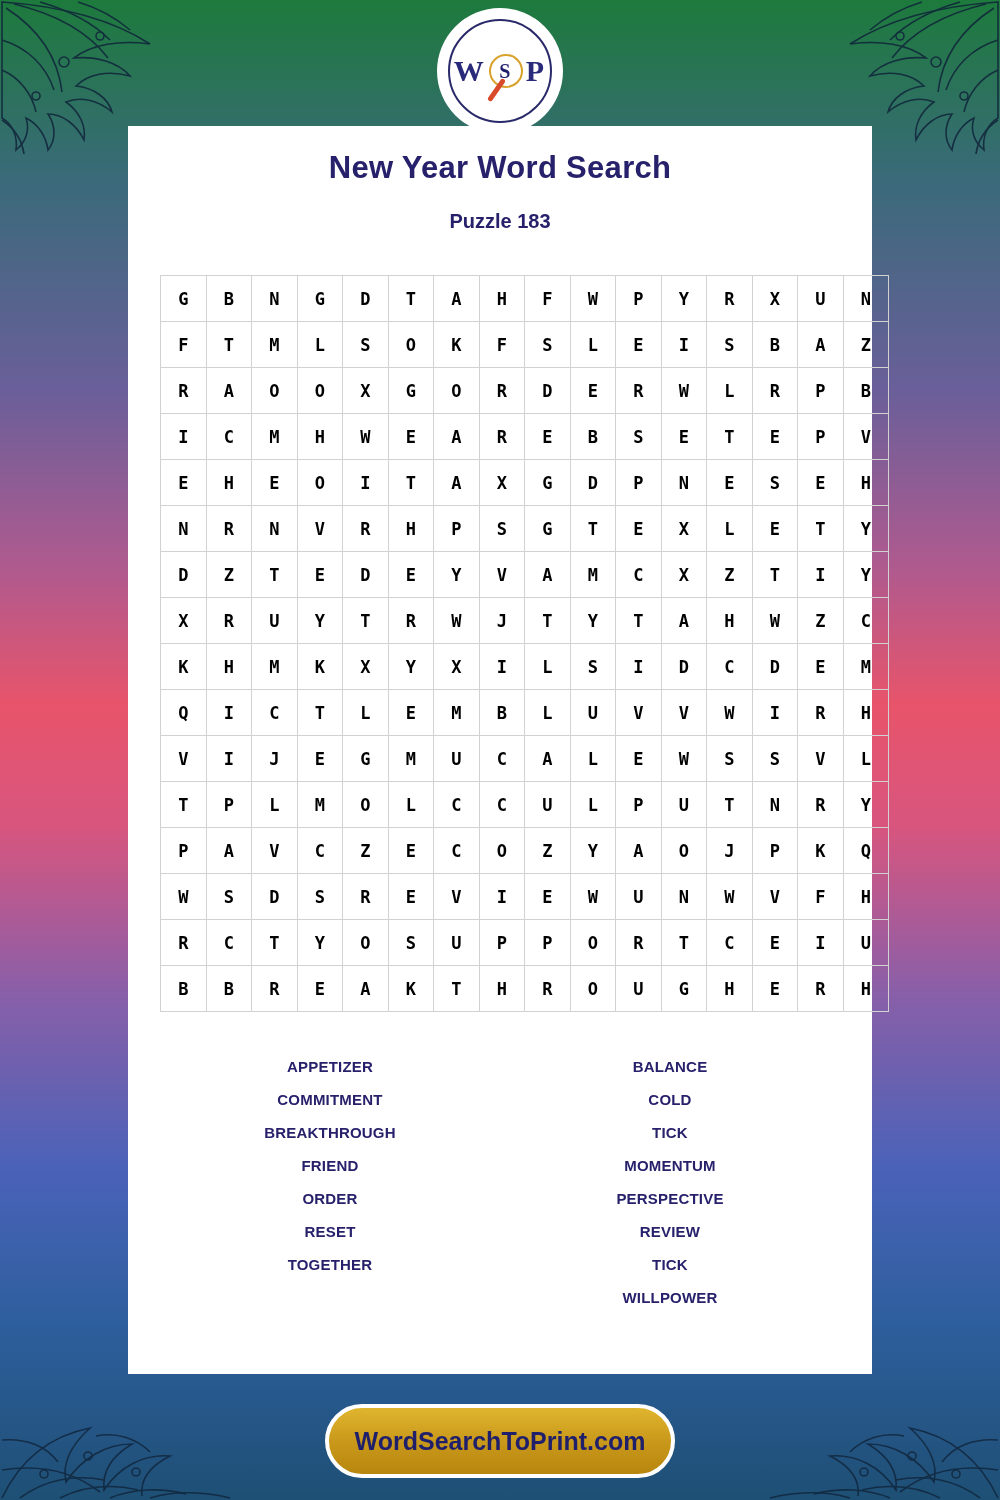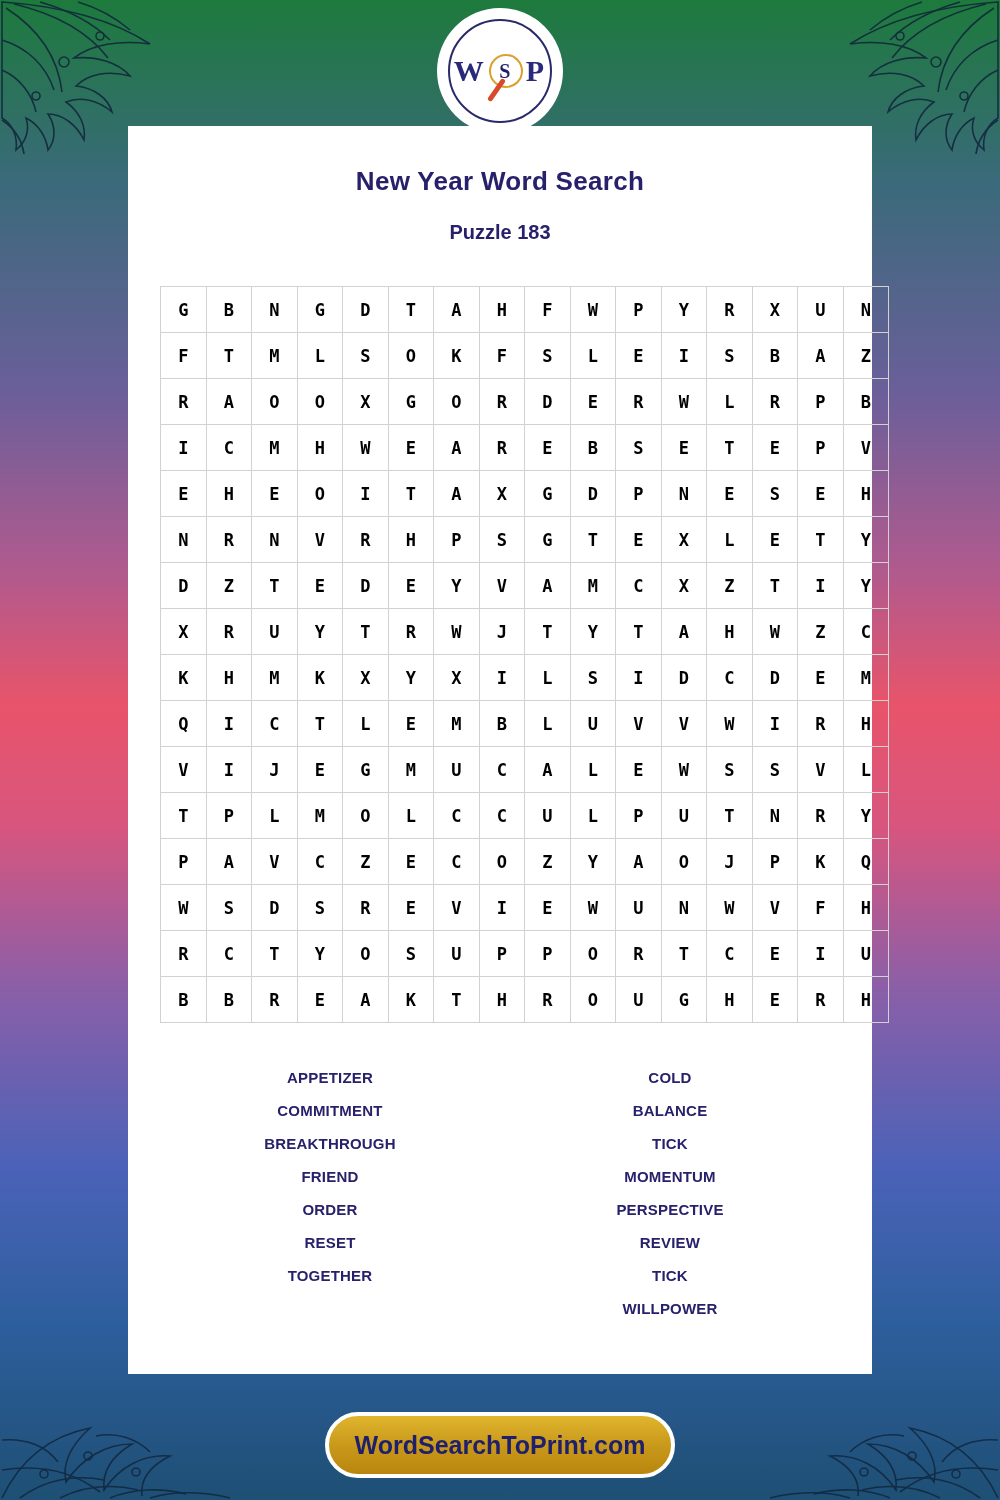--- a/index.html
+++ b/index.html
@@ -114,23 +114,23 @@
     left: 128px;
     top: 126px;
     width: 744px;
     height: 1248px;
     background: #ffffff;
     z-index: 3;
   }
   .title {
     text-align: center;
     color: #27216b;
-    font-size: 26px;
+    font-size: 31px;
     font-weight: bold;
-    margin-top: 40px;
+    margin-top: 24px;
     letter-spacing: 0.3px;
   }
   .subtitle {
     text-align: center;
     color: #27216b;
     font-size: 20px;
     font-weight: bold;
     margin-top: 24px;
   }
 
@@ -172,21 +172,21 @@
     line-height: 33px;
     letter-spacing: 0.2px;
   }
 
   .footer-btn {
     position: absolute;
     left: 50%;
     transform: translateX(-50%);
     bottom: 22px;
     width: 350px;
-    height: 66px;
+    height: 74px;
     border-radius: 38px;
     background: linear-gradient(180deg, #e0b52e 0%, #c9991b 50%, #b8860d 100%);
     border: 4px solid #ffffff;
     display: flex;
     align-items: center;
     justify-content: center;
     z-index: 6;
     box-sizing: border-box;
   }
   .footer-btn span {
@@ -578,22 +578,22 @@
       <div class="word-col">
           <div class="word">APPETIZER</div>
           <div class="word">COMMITMENT</div>
           <div class="word">BREAKTHROUGH</div>
           <div class="word">FRIEND</div>
           <div class="word">ORDER</div>
           <div class="word">RESET</div>
           <div class="word">TOGETHER</div>
         </div>
       <div class="word-col">
+          <div class="word">BALANCE</div>
           <div class="word">COLD</div>
-          <div class="word">BALANCE</div>
           <div class="word">TICK</div>
           <div class="word">MOMENTUM</div>
           <div class="word">PERSPECTIVE</div>
           <div class="word">REVIEW</div>
           <div class="word">TICK</div>
           <div class="word">WILLPOWER</div>
         </div>
     </div>
   </div>
 

